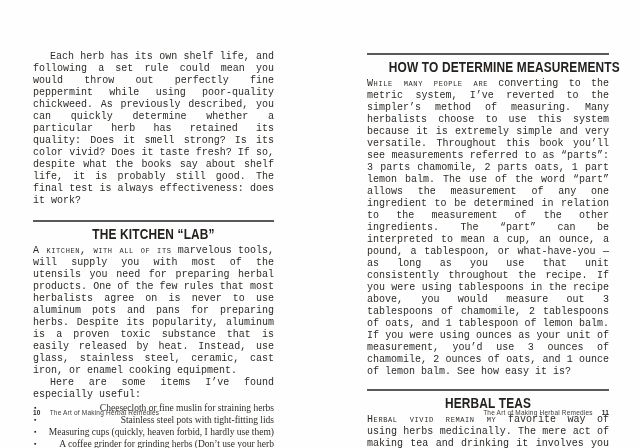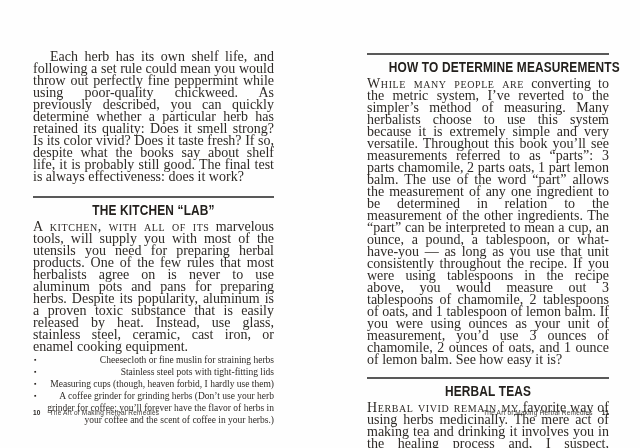--- a/index.html
+++ b/index.html
@@ -10,24 +10,25 @@
     overflow:hidden;
     font-family:"Liberation Serif", serif;
     color:#2e2a26;
   }
   .page-col { position:absolute; }
   .page-col.left  { left:33px;  top:51px; width:241px; }
   .page-col.right { left:367px; top:46px; width:242px; }
 
   p.body {
     margin:0;
-    font-size:14px;
+    font-size:10px;
     line-height:12px;
     text-align:justify;
     color:#2e2a26;
+    font-family:Liberation Mono, monospace;
   }
   p.indent { text-indent:17px; }
   .smallcaps {
     font-variant:small-caps;
     letter-spacing:0.6px;
   }
   .rule {
     height:2px;
     background:#595959;
     border:none;
@@ -91,25 +92,26 @@
   <div class="page-col left">
     <p class="body indent">Each herb has its own shelf life, and following a set rule could mean you would throw out perfectly fine peppermint while using poor-quality chickweed. As previously described, you can quickly determine whether a particular herb has retained its quality: Does it smell strong? Is its color vivid? Does it taste fresh? If so, despite what the books say about shelf life, it is probably still good. The final test is always effectiveness: does it work?</p>
 
     <hr class="rule left-rule">
 
     <h2 class="sec-heading">THE KITCHEN “LAB”</h2>
 
     <p class="body"><span class="smallcaps">A kitchen, with all of its</span>
       <span>marvelous tools, will supply you with most of the utensils you need for preparing herbal products. One of the few rules that most herbalists agree on is never to use aluminum pots and pans for preparing herbs. Despite its popularity, aluminum is a proven toxic substance that is easily released by heat. Instead, use glass, stainless steel, ceramic, cast iron, or enamel cooking equipment.</span></p>
 
+    <p class="body indent">Here are some items I’ve found especially useful:</p>
 
     <ul class="bullets">
       <li>Cheesecloth or fine muslin for straining herbs</li>
       <li>Stainless steel pots with tight-fitting lids</li>
-      <li>Measuring cups (though, heaven forbid, I hardly use them)</li>
+      <li>Measuring cups (quickly, heaven forbid, I hardly use them)</li>
       <li>A coffee grinder for grinding herbs (Don’t use your herb grinder for coffee; you’ll forever have the flavor of herbs in your coffee and the scent of coffee in your herbs.)</li>
     </ul>
   </div>
 
   <div class="page-col right">
     <hr class="rule top-rule">
 
     <h2 class="sec-heading">HOW TO DETERMINE MEASUREMENTS</h2>
 
     <p class="body"><span class="smallcaps">While many people are</span>

